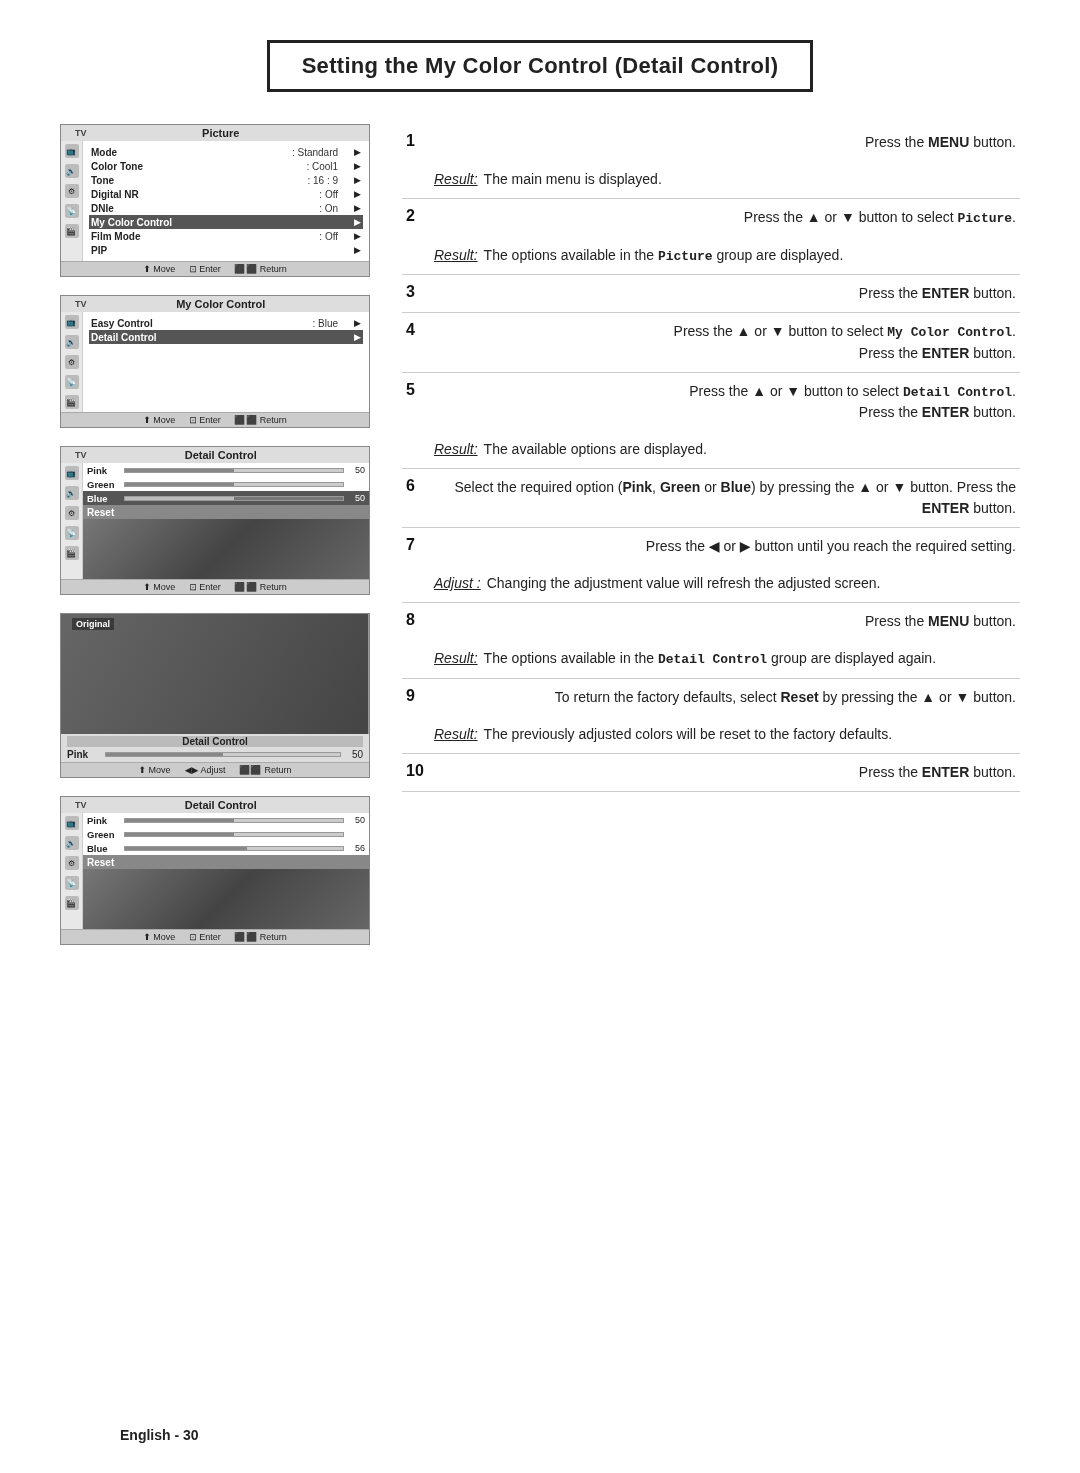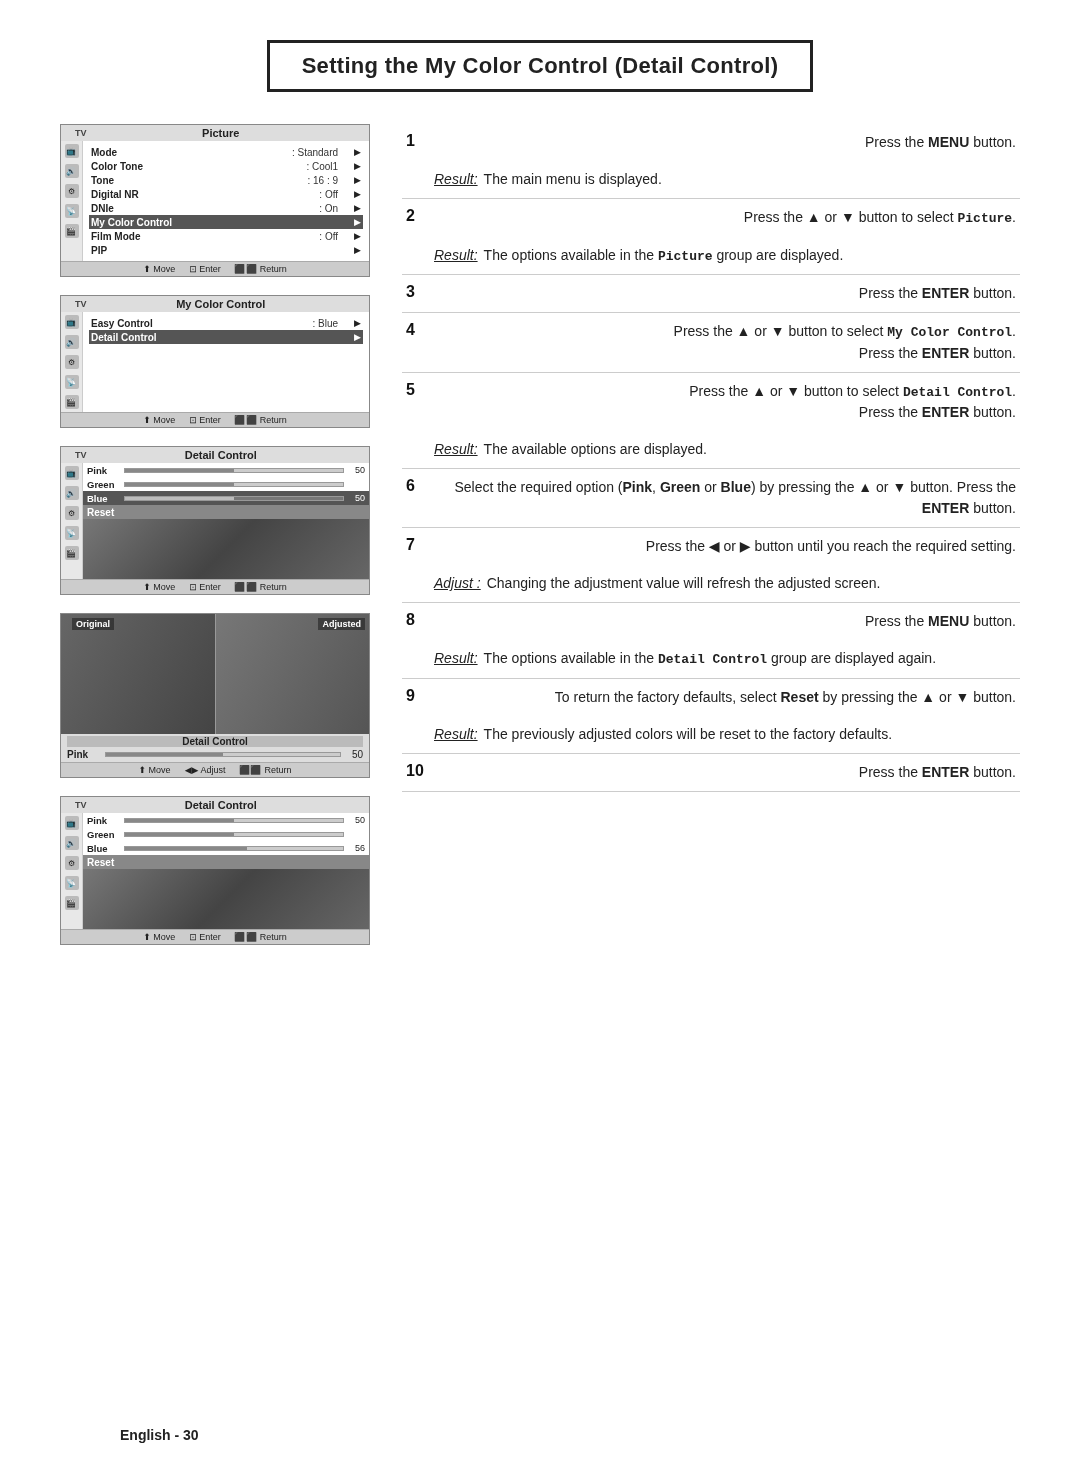--- a/index.html
+++ b/index.html
@@ -512,23 +512,20 @@
           <span>⊡ Enter</span>
           <span>⬛⬛ Return</span>
         </div>
       </div>
 
       <div class="photo-screen">
         <div class="photo-area">
           <div class="photo-half original">
             <span class="photo-label" style="left:11px;">Original</span>
           </div>
-          <div class="photo-half adjusted">
-            <span class="photo-label" style="right:4px;left:auto;">Adjusted</span>
-          </div>
         </div>
         <div class="photo-bottom-info">
           <div class="dc-title">Detail Control</div>
           <div class="photo-slider-row">
             <span style="font-weight:bold;width:34px;font-size:10px;">Pink</span>
             <div class="slider-track" style="flex:1;">
                 <div class="slider-fill" style="width:50%"></div>
               </div>
             <span style="font-size:10px;width:18px;text-align:right;">50</span>
           </div>

